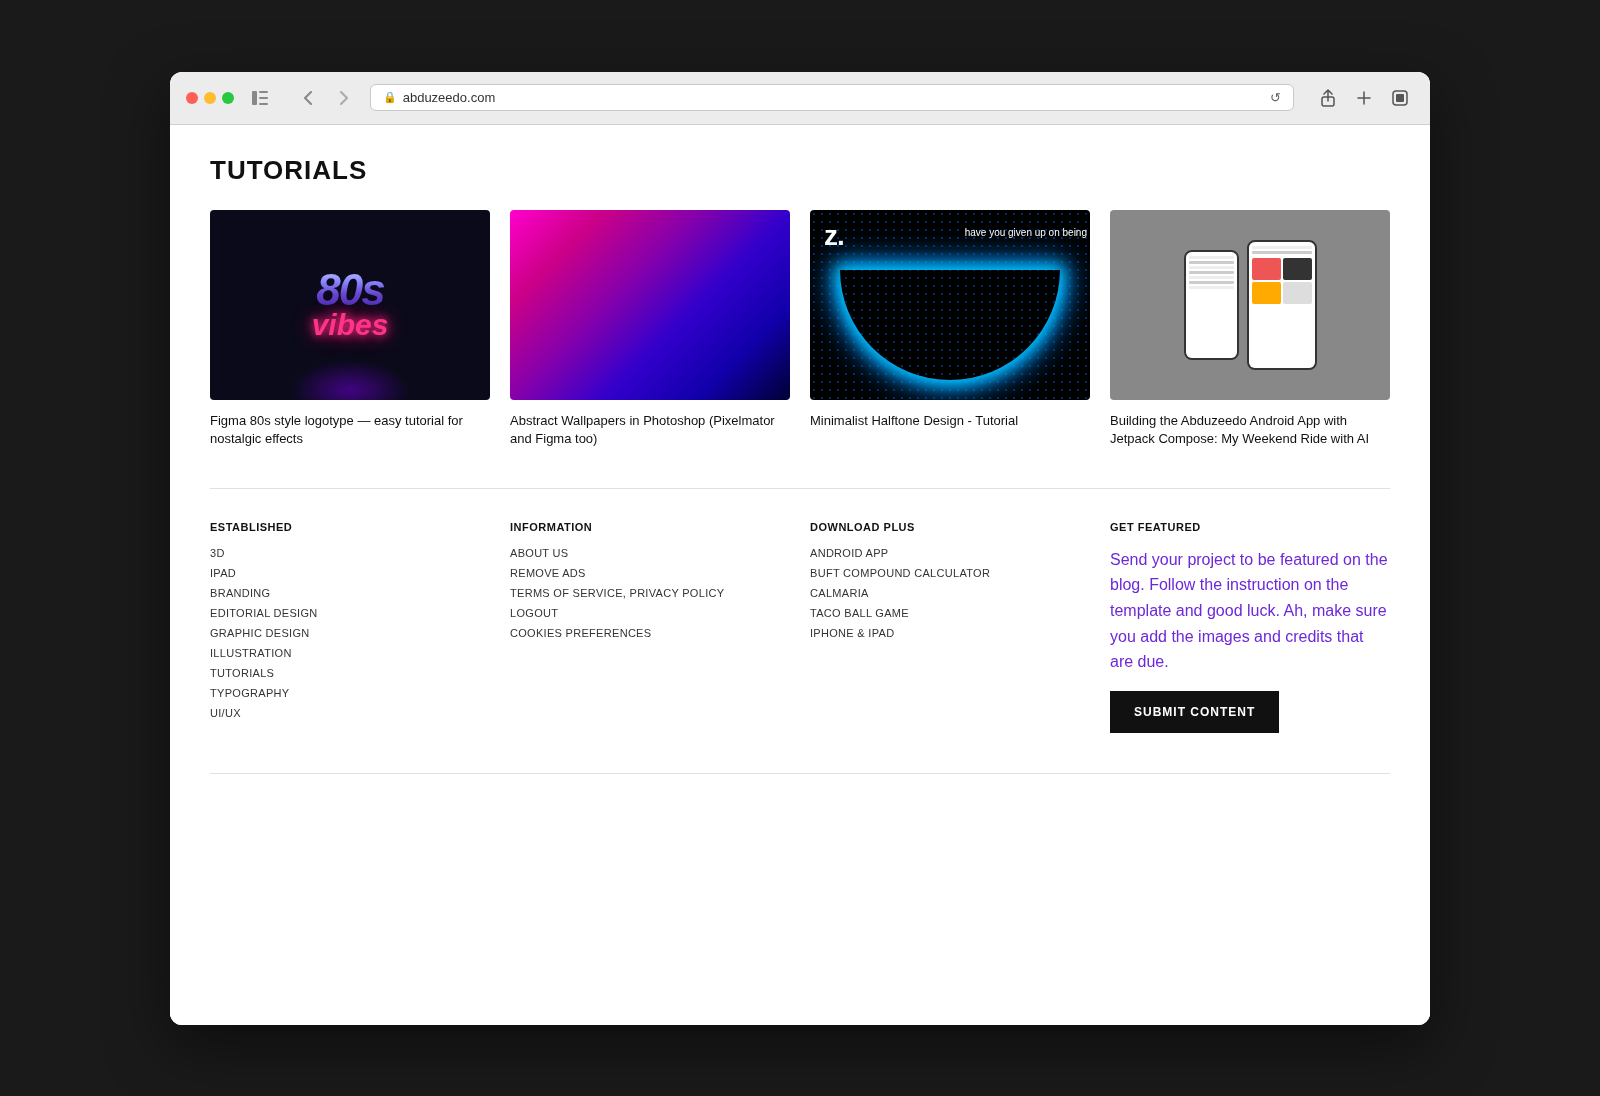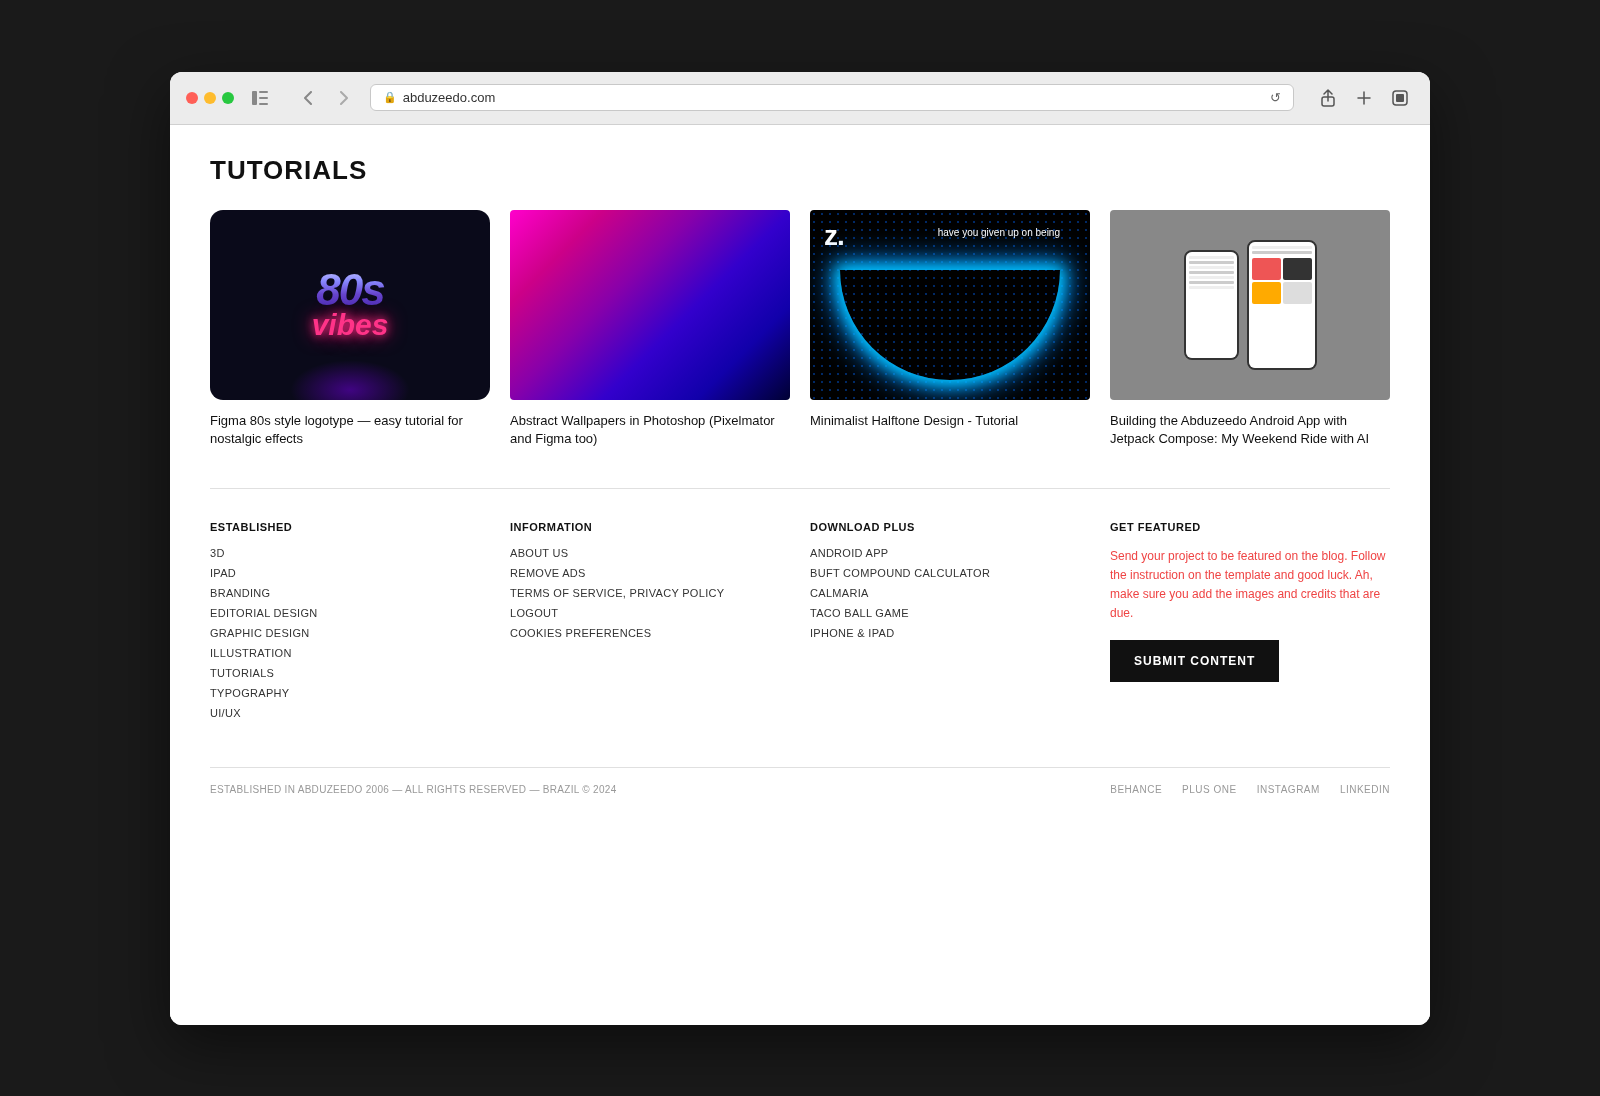--- a/index.html
+++ b/index.html
@@ -142,21 +142,20 @@
       margin-bottom: 12px;
     }
 
     
     .thumb-80s {
       background: #0a0a1a;
       display: flex;
       align-items: center;
       justify-content: center;
       position: relative;
-      border-radius: 13px;
     }
     .thumb-80s-inner {
       text-align: center;
       position: relative;
     }
     .thumb-80s-text {
       font-size: 44px;
       font-weight: 900;
       color: transparent;
       background: linear-gradient(180deg, #c8c8ff 0%, #8888ff 30%, #6644cc 60%, #4422aa 100%);
@@ -225,21 +224,21 @@
       top: 10px;
       left: 14px;
       color: #fff;
       font-size: 28px;
       font-weight: 900;
       letter-spacing: -1px;
     }
     .thumb-halftone-subtitle {
       position: absolute;
       top: 16px;
-      right: 30px;
+      right: 3px;
       color: #fff;
       font-size: 10px;
       text-align: right;
       line-height: 1.3;
     }
 
     
     .thumb-android {
       background: #888;
       display: flex;
@@ -319,22 +318,22 @@
       display: block;
       font-size: 11px;
       color: #333;
       text-decoration: none;
       margin-bottom: 8px;
       cursor: pointer;
       letter-spacing: 0.3px;
     }
 
     .get-featured-text {
-      font-size: 12px;
-      color: #ef4444;
+      font-size: 16px;
+      color: #6d28d9;
       line-height: 1.6;
       margin-bottom: 16px;
     }
 
     .submit-btn {
       background: #111;
       color: #fff;
       border: none;
       padding: 14px 24px;
       font-size: 12px;
@@ -537,24 +536,15 @@
       <div class="footer-col">
         <div class="footer-col-title">GET FEATURED</div>
         <p class="get-featured-text">Send your project to be featured on the blog. Follow the instruction on the template and good luck. Ah, make sure you add the images and credits that are due.</p>
         <button class="submit-btn">SUBMIT CONTENT</button>
       </div>
 
     </div>
 
     <hr class="footer-bottom-divider">
 
-    <div class="footer-bottom">
-      <span class="footer-copyright">ESTABLISHED IN ABDUZEEDO 2006 — ALL RIGHTS RESERVED — BRAZIL © 2024</span>
-      <div class="footer-social">
-        <span class="footer-social-link">BEHANCE</span>
-        <span class="footer-social-link">PLUS ONE</span>
-        <span class="footer-social-link">INSTAGRAM</span>
-        <span class="footer-social-link">LINKEDIN</span>
-      </div>
-    </div>
 
   </div>
 </div>
 
 </body></html>

